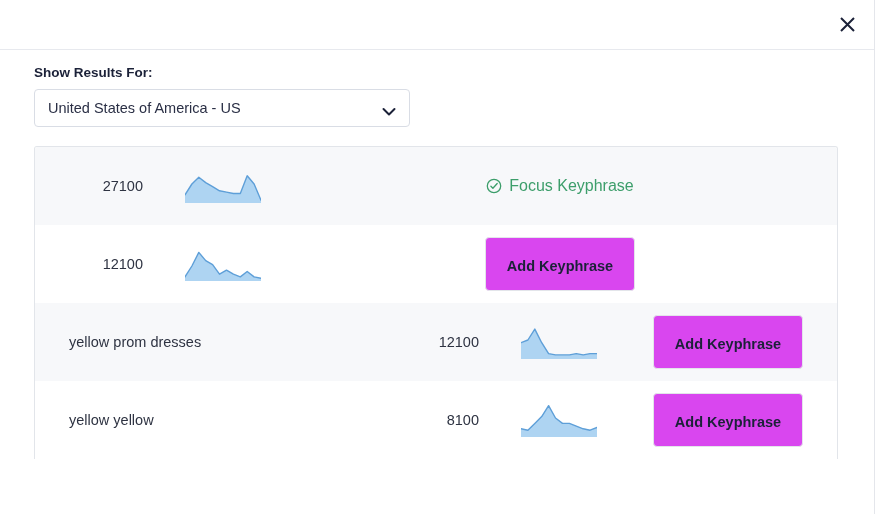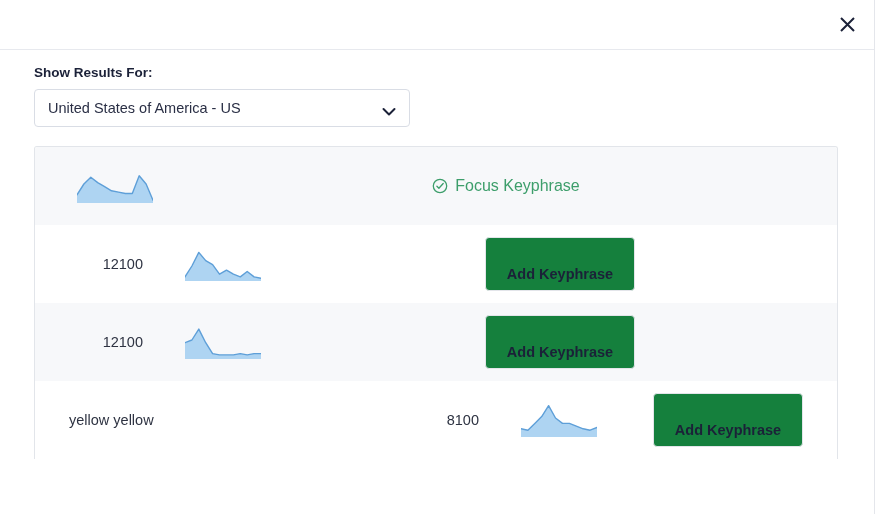--- a/index.html
+++ b/index.html
@@ -148,24 +148,24 @@
     color: #3d9e6b;
     white-space: nowrap;
   }
   .focus-badge svg { display: block; }
 
   .add-btn {
     font-family: "Liberation Sans", sans-serif;
     font-size: 14.5px;
     font-weight: bold;
     color: #1b2138;
-    background: #15803d;
+    background: #d946ef;
     border: 1px solid #e3e5ea;
     border-radius: 4px;
-    padding: 16px 21px;
+    padding: 8px 21px;
     height: 54px;
     line-height: 40px;
     cursor: pointer;
     white-space: nowrap;
   }
 </style>
 </head>
 <body>
 
 <div id="page">
@@ -190,20 +190,23 @@
         <svg width="14" height="10" viewBox="0 0 14 10">
           <path d="M1.5 2 L7 7.5 L12.5 2" stroke="#1b2138" stroke-width="2" fill="none" stroke-linecap="round" stroke-linejoin="round"></path>
         </svg>
       </span>
     </div>
 
     <div class="table">
 
 
       <div class="row alt">
+        <div class="c-volume">
+          <span class="vol-text">27100</span>
+        </div>
         <div class="c-trend">
           <span class="spark-holder"><svg class="spark" width="76" height="34" viewBox="0 0 76 34">
                 <path d="M0.0 25.8 L6.9 15.0 L13.8 8.2 L20.7 13.6 L27.6 17.7 L34.5 21.8 L41.5 23.1 L48.4 24.5 L55.3 24.5 L62.2 6.8 L69.1 15.0 L76.0 31.3 L76 34 L0 34 Z" fill="#aed4f2"></path>
                 <path d="M0.0 25.8 L6.9 15.0 L13.8 8.2 L20.7 13.6 L27.6 17.7 L34.5 21.8 L41.5 23.1 L48.4 24.5 L55.3 24.5 L62.2 6.8 L69.1 15.0 L76.0 31.3" fill="none" stroke="#5e9fd8" stroke-width="1.4" stroke-linejoin="round" stroke-linecap="round"></path>
               </svg></span>
         </div>
         <div class="c-action">
           <span class="focus-badge">
             <span>
               <svg width="16" height="16" viewBox="0 0 16 16">
@@ -225,20 +228,23 @@
                 <path d="M0.0 29.9 L6.9 19.0 L13.8 5.4 L20.7 13.6 L27.6 17.7 L34.5 27.2 L41.5 23.1 L48.4 27.2 L55.3 29.9 L62.2 24.5 L69.1 29.9 L76.0 31.3 L76 34 L0 34 Z" fill="#aed4f2"></path>
                 <path d="M0.0 29.9 L6.9 19.0 L13.8 5.4 L20.7 13.6 L27.6 17.7 L34.5 27.2 L41.5 23.1 L48.4 27.2 L55.3 29.9 L62.2 24.5 L69.1 29.9 L76.0 31.3" fill="none" stroke="#5e9fd8" stroke-width="1.4" stroke-linejoin="round" stroke-linecap="round"></path>
               </svg></span>
         </div>
         <div class="c-action">
           <button class="add-btn">Add Keyphrase</button>
         </div>
       </div>
 
       <div class="row alt">
+        <div class="c-keyphrase">
+          <span class="kp-text">yellow prom dresses</span>
+        </div>
         <div class="c-volume">
           <span class="vol-text">12100</span>
         </div>
         <div class="c-trend">
           <span class="spark-holder"><svg class="spark" width="76" height="34" viewBox="0 0 76 34">
                 <path d="M0.0 17.7 L6.9 15.0 L13.8 4.1 L20.7 17.7 L27.6 28.6 L34.5 29.9 L41.5 29.9 L48.4 29.9 L55.3 28.6 L62.2 29.9 L69.1 28.6 L76.0 28.6 L76 34 L0 34 Z" fill="#aed4f2"></path>
                 <path d="M0.0 17.7 L6.9 15.0 L13.8 4.1 L20.7 17.7 L27.6 28.6 L34.5 29.9 L41.5 29.9 L48.4 29.9 L55.3 28.6 L62.2 29.9 L69.1 28.6 L76.0 28.6" fill="none" stroke="#5e9fd8" stroke-width="1.4" stroke-linejoin="round" stroke-linecap="round"></path>
               </svg></span>
         </div>
         <div class="c-action">

